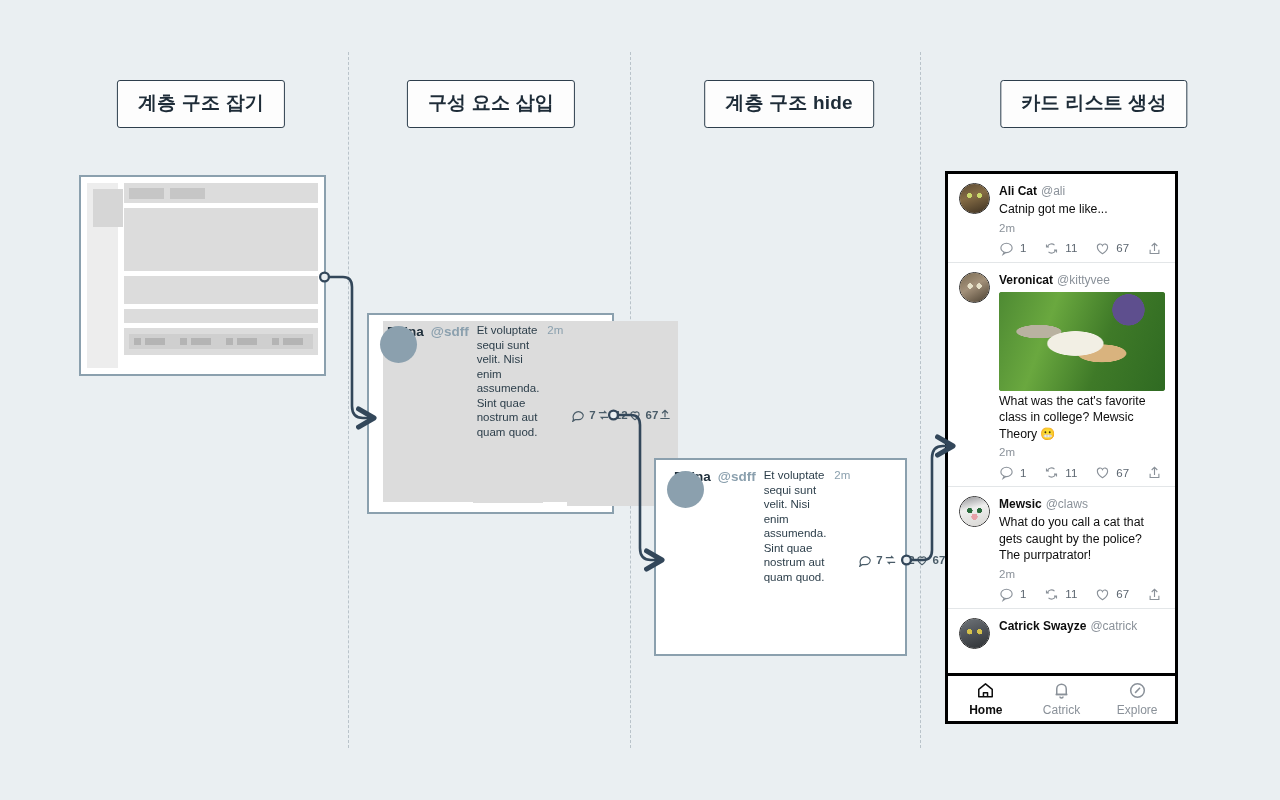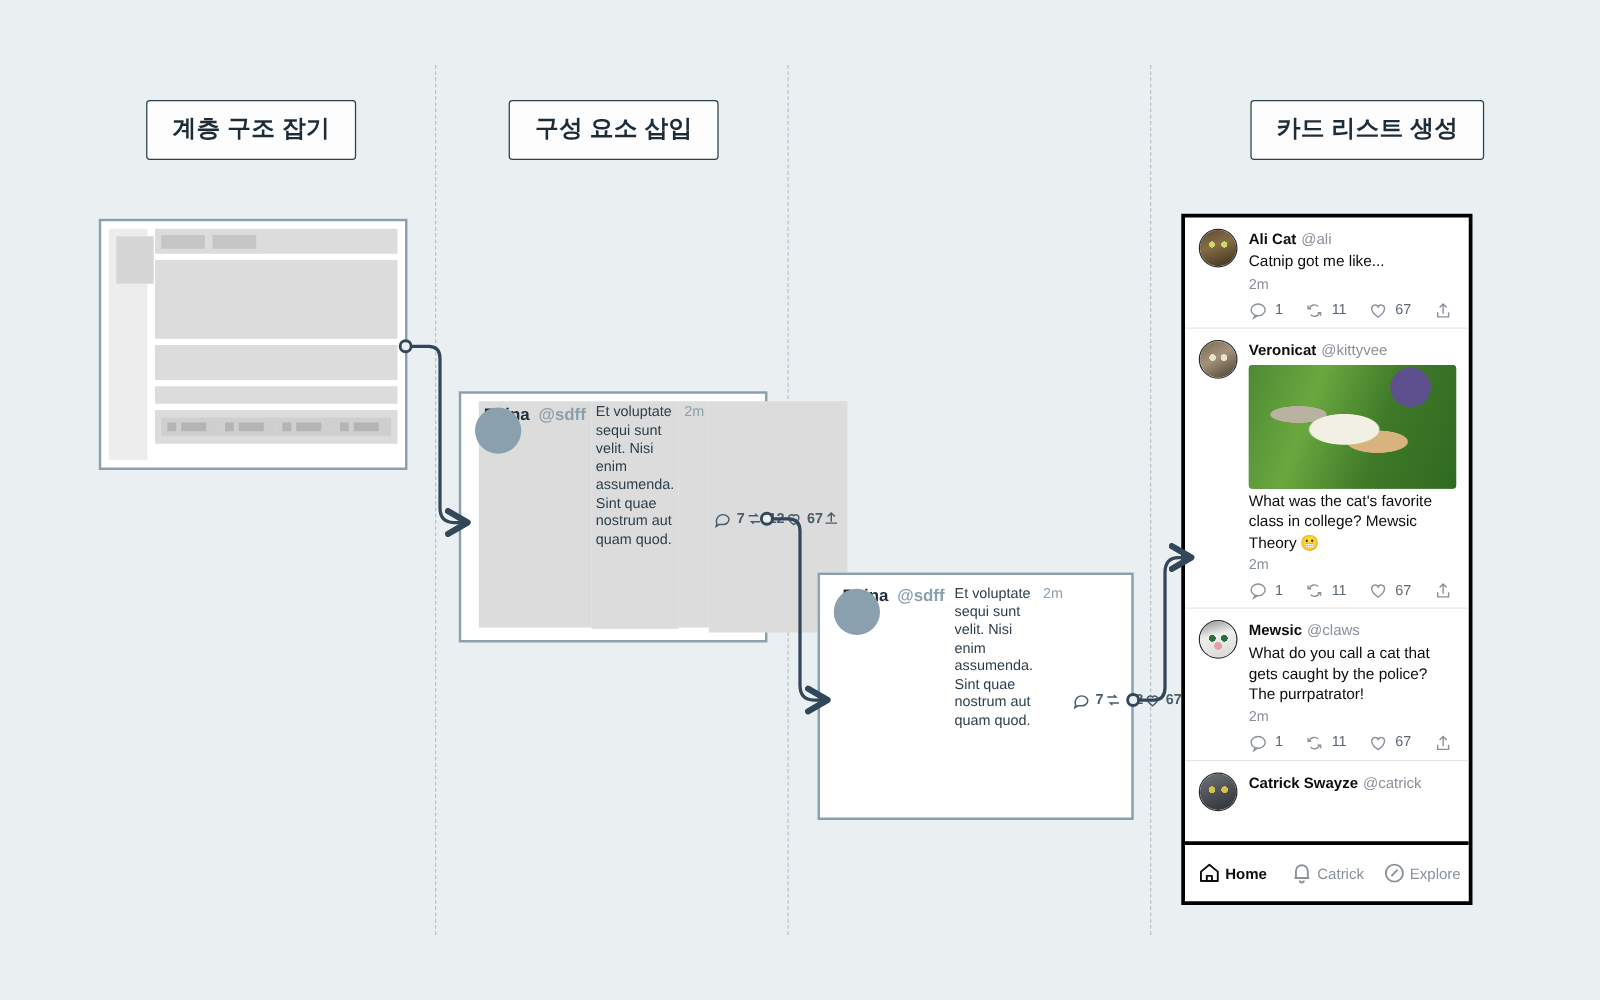--- a/index.html
+++ b/index.html
@@ -147,21 +147,21 @@
     margin-top: 4px; width: 100%; height: 99px; border-radius: 3px;
     overflow: hidden; position: relative; background: #3f7a28;
   }
   
   #navbar {
     flex: 0 0 auto; height: 48px;
     border-top: 3px solid #000000;
     display: flex; align-items: center;
   }
   #navbar .nav-item {
-    flex: 1; display: flex; flex-direction: row;
+    flex: 1; display: flex; flex-direction: column;
     align-items: center; justify-content: center; gap: 3px;
   }
   #navbar .nav-item .lbl { font-size: 12px; color: #8a9199; }
   #navbar .nav-item.active .lbl { color: #0d0d0d; font-weight: 700; }
 
   
   #links { position: absolute; left: 0; top: 0; width: 1280px; height: 800px; pointer-events: none; }
 
   
   .art-tabby {
@@ -207,20 +207,21 @@
 <body>
 
 <div id="stage">
 
   <div class="divider" style="left:348px"></div>
   <div class="divider" style="left:630px"></div>
   <div class="divider" style="left:920px"></div>
 
   <div class="step-chip" style="left:201px; top:80px">계층 구조 잡기</div>
   <div class="step-chip" style="left:491px; top:80px">구성 요소 삽입</div>
+  <div class="step-chip" style="left:789px; top:80px">계층 구조 hide</div>
   <div class="step-chip" style="left:1094px; top:80px">카드 리스트 생성</div>
 
   <div class="frame-outer" id="panel1">
     <div class="wf-body">
       <div class="wf-rail">
         <div class="wf-avatar"></div>
       </div>
       <div class="wf-main">
         <div class="wf-row wf-namebar">
           <i class="n1"></i>

